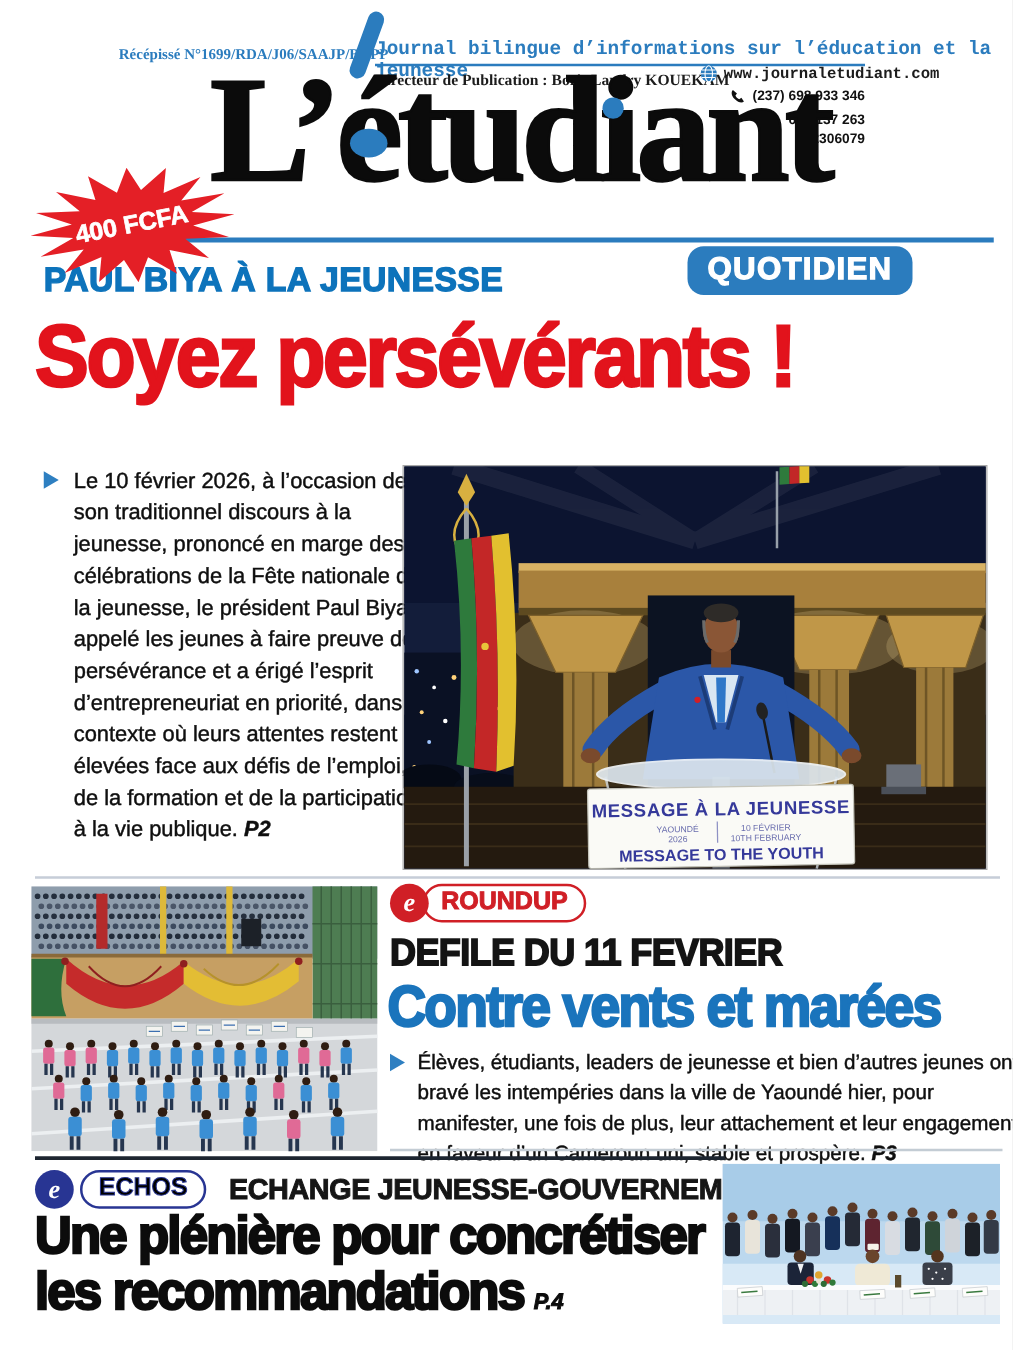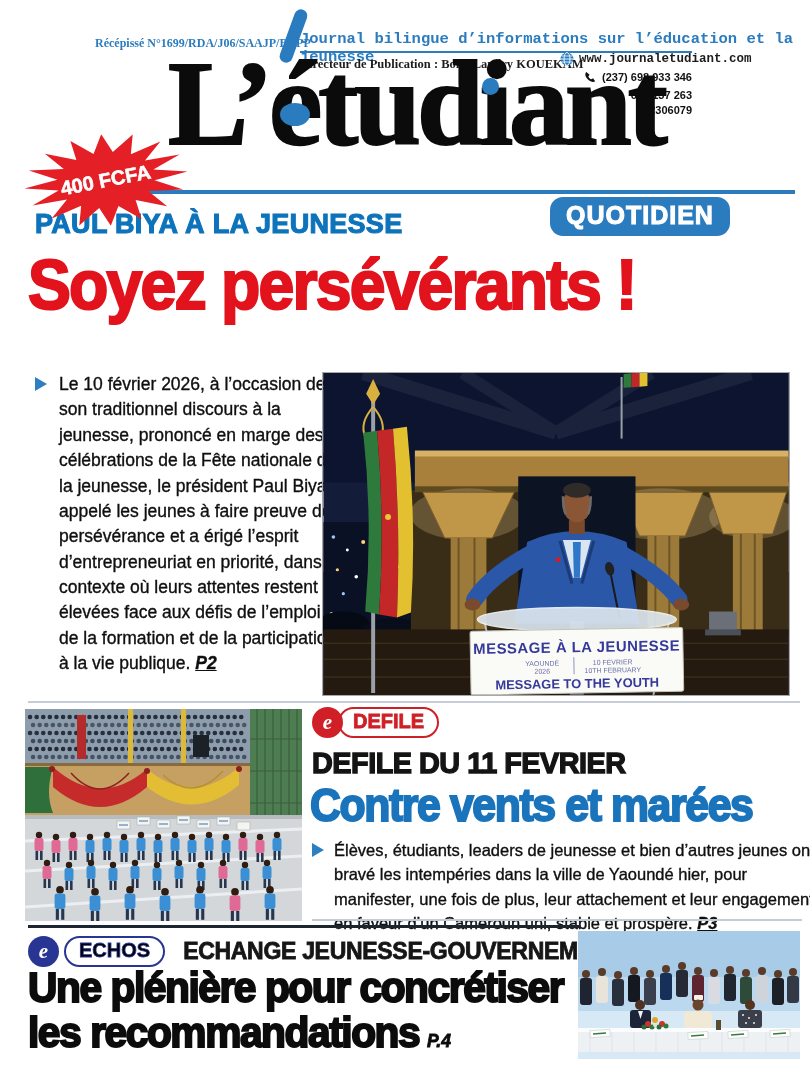--- a/index.html
+++ b/index.html
@@ -50,21 +50,21 @@
   
   .kicker1{left:35px;top:209px;font-size:27px;font-weight:bold;color:#0d73bb;
            -webkit-text-stroke:1.1px #0d73bb;letter-spacing:0.3px;white-space:nowrap;}
   .headline1{left:28px;top:245px;font-size:70px;font-weight:bold;color:#e2131c;
            -webkit-text-stroke:2.2px #e2131c;letter-spacing:-2px;white-space:nowrap;
            transform:scaleX(0.92);transform-origin:left top;}
   .lead-body{left:35px;top:372px;width:290px;padding-left:24px;font-size:17.5px;
            line-height:1.45;color:#0f0f0f;-webkit-text-stroke:0.35px #0f0f0f;}
   .tri{position:absolute;left:0;top:5px;width:0;height:0;border-left:12px solid #2e7fc1;
        border-top:7px solid transparent;border-bottom:7px solid transparent;}
-  .pref{font-weight:bold;font-style:italic;text-decoration:underline;}
+  .pref{font-weight:bold;font-style:italic;}
   .photoA{left:322px;top:372px;width:468px;height:324px;border:1px solid #a8a8a8;box-sizing:border-box;}
 
   .div1{left:28px;top:701px;width:772px;height:2px;background:#c6cdd8;}
 
   
   .photoB{left:25px;top:709px;width:277px;height:212px;}
   .badge-row{display:flex;align-items:center;}
   .badge-roundup{left:312px;top:707px;}
   .logo-circle{width:31px;height:31px;border-radius:50%;display:flex;align-items:center;
      justify-content:center;color:#fff;font-family:"Liberation Serif",serif;font-style:italic;
@@ -374,21 +374,21 @@
       <use href="#kid" x="105" y="200" style="color:#3b8fd4" transform="translate(105,200) scale(1.2) translate(-105,-200)"></use>
       <use href="#kid" x="140" y="202" style="color:#3b8fd4" transform="translate(140,202) scale(1.2) translate(-140,-202)"></use>
       <use href="#kid" x="175" y="200" style="color:#3b8fd4" transform="translate(175,200) scale(1.2) translate(-175,-200)"></use>
       <use href="#kid" x="210" y="202" style="color:#e06a96" transform="translate(210,202) scale(1.2) translate(-210,-202)"></use>
       <use href="#kid" x="245" y="200" style="color:#3b8fd4" transform="translate(245,200) scale(1.2) translate(-245,-200)"></use>
     </g>
   </svg>
 
   <div class="abs badge-row badge-roundup">
     <span class="logo-circle lc-red">e</span>
-    <span class="badge-box bb-red">DEFILE</span>
+    <span class="badge-box bb-red">ROUNDUP</span>
   </div>
   <div class="abs kicker2">DEFILE DU 11 FEVRIER</div>
   <div class="abs headline2">Contre vents et marées</div>
   <div class="abs para2">
     <span class="tri"></span><span>Élèves, étudiants, leaders de jeunesse et bien d’autres jeunes ont bravé les intempéries dans la ville de Yaoundé hier, pour manifester, une fois de plus, leur attachement et leur engagement en faveur d’un Cameroun uni, stable et prospère. </span><span class="pref">P3</span>
   </div>
 
   <div class="abs div2a"></div>
   <div class="abs div2b"></div>
 

